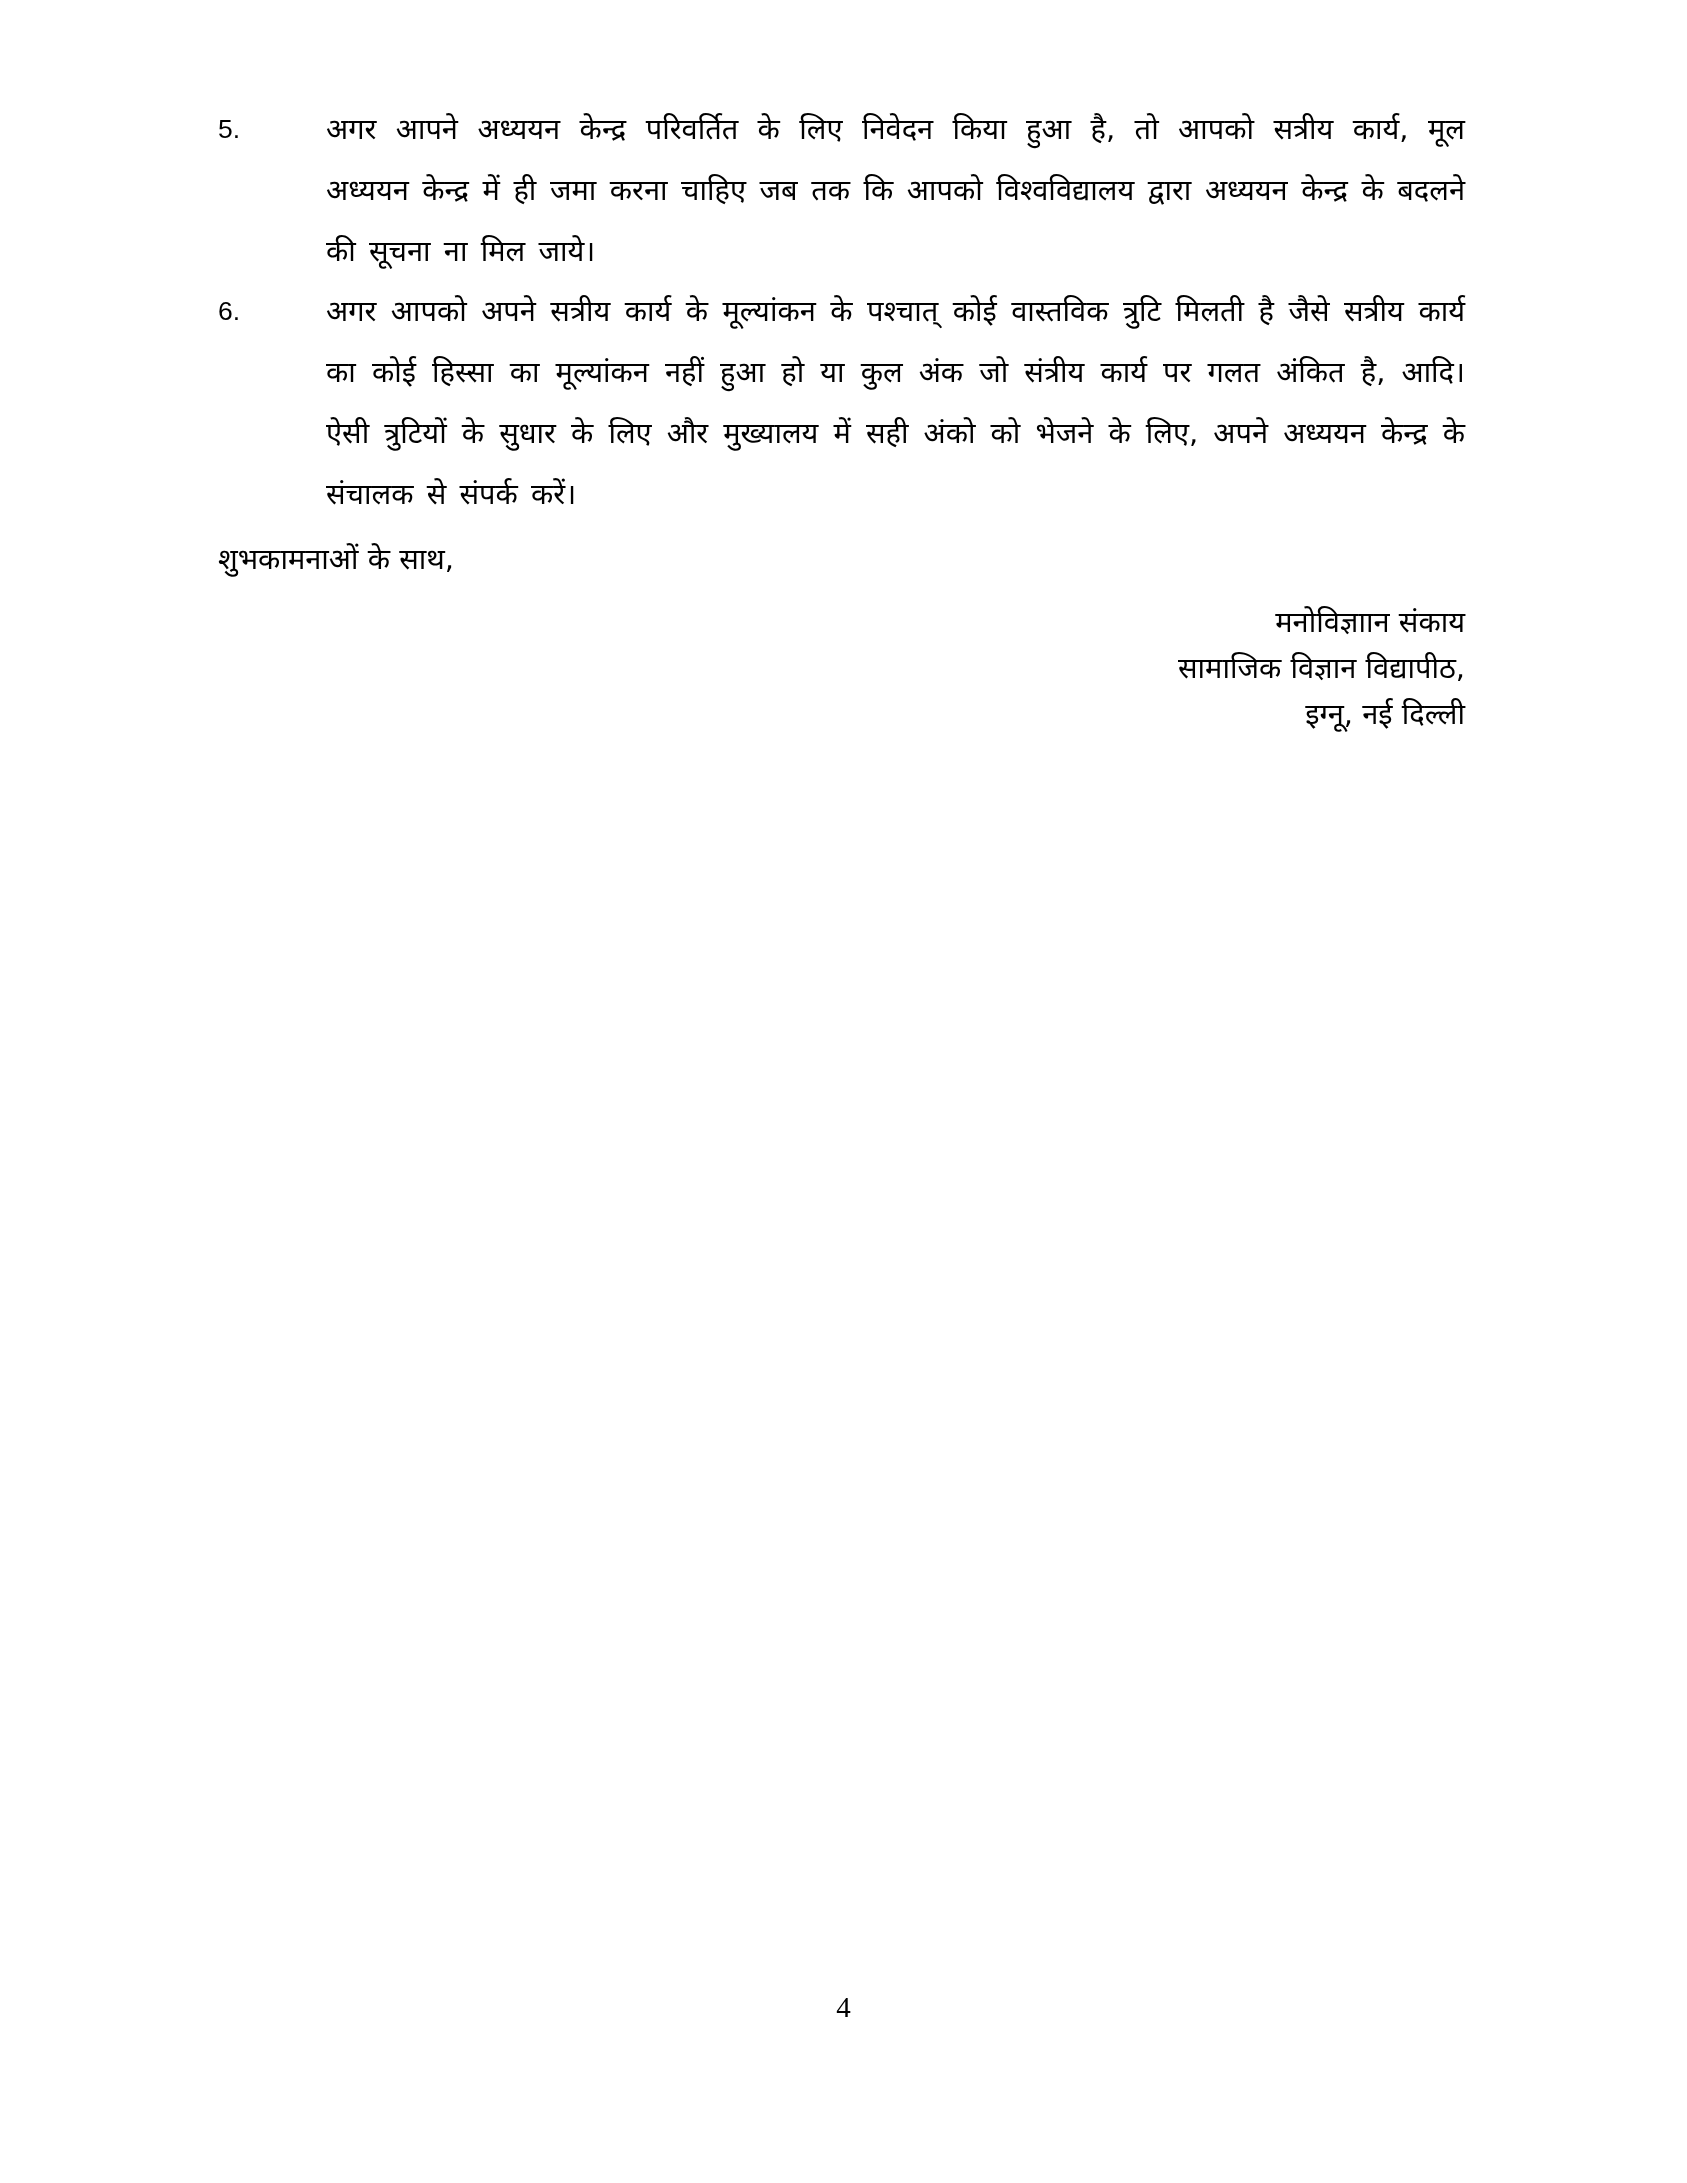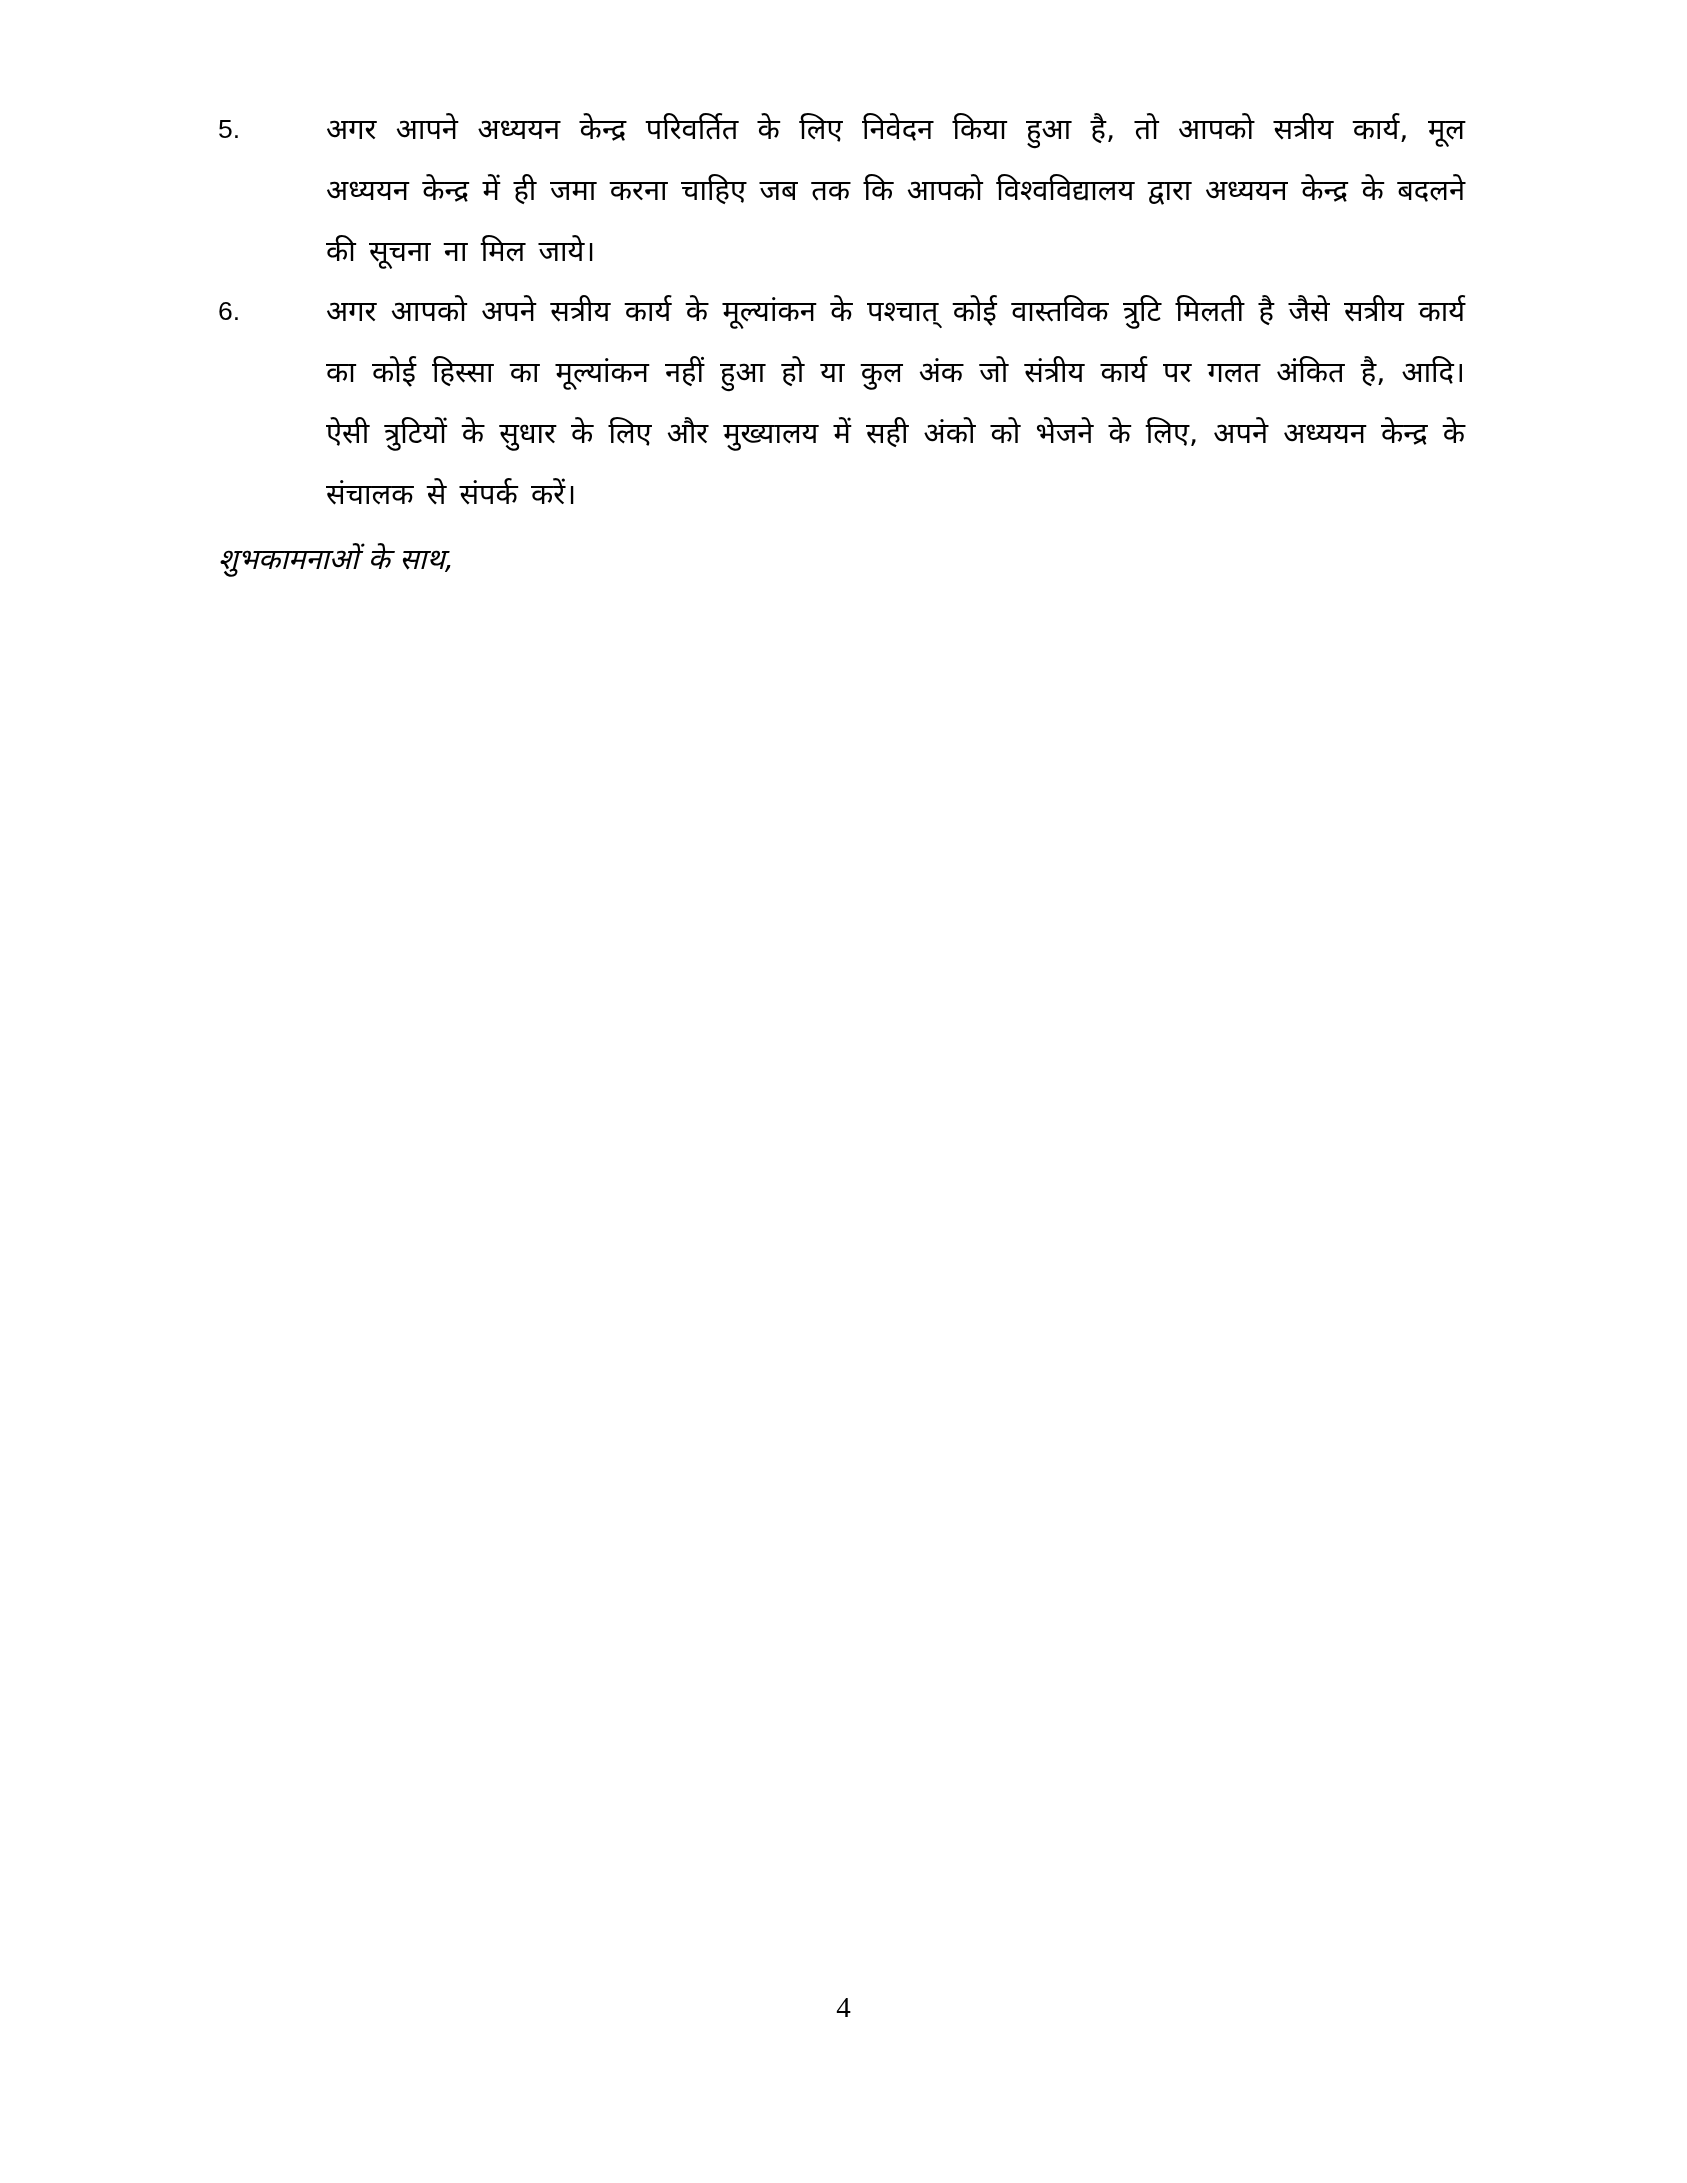--- a/index.html
+++ b/index.html
@@ -45,21 +45,20 @@
       margin-left: 9px;
     }
     #item-5 { top: 99px; }
     #item-6 { top: 281px; }
     .closing {
       position: absolute;
       left: 218px;
       top: 529px;
       font-size: 29px;
       line-height: 61px;
-      font-style: italic;
     }
     .signature {
       position: absolute;
       right: 222px;
       top: 599px;
       text-align: right;
       font-size: 29px;
       line-height: 46px;
     }
     .signature div { white-space: nowrap; }
@@ -84,17 +83,22 @@
     <div class="item-text">अगर आपने अध्ययन केन्द्र परिवर्तित के लिए निवेदन किया हुआ है, तो आपको सत्रीय कार्य, मूल अध्ययन केन्द्र में ही जमा करना चाहिए जब तक कि आपको विश्वविद्यालय द्वारा अध्ययन केन्द्र के बदलने की सूचना ना मिल जाये।</div>
   </div>
 
   <div class="item" id="item-6">
     <div class="item-num">6.</div>
     <div class="item-text">अगर आपको अपने सत्रीय कार्य के मूल्यांकन के पश्चात् कोई वास्तविक त्रुटि मिलती है जैसे सत्रीय कार्य का कोई हिस्सा का मूल्यांकन नहीं हुआ हो या कुल अंक जो संत्रीय कार्य पर गलत अंकित है, आदि। ऐसी त्रुटियों के सुधार के लिए और मुख्यालय में सही अंको को भेजने के लिए, अपने अध्ययन केन्द्र के संचालक से संपर्क करें।</div>
   </div>
 
   <div class="closing">शुभकामनाओं के साथ,</div>
 
+  <div class="signature">
+    <div>मनोविज्ञाान संकाय</div>
+    <div>सामाजिक विज्ञान विद्यापीठ,</div>
+    <div>इग्नू, नई दिल्ली</div>
+  </div>
 
   <div class="page-number">4</div>
 
 </div>
 
 
 </body></html>

